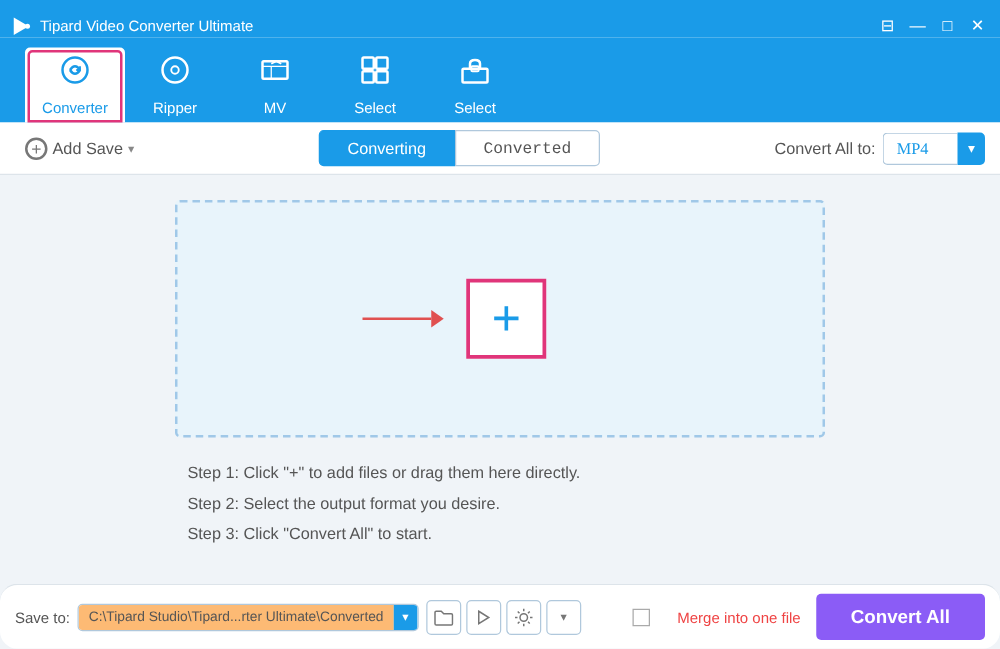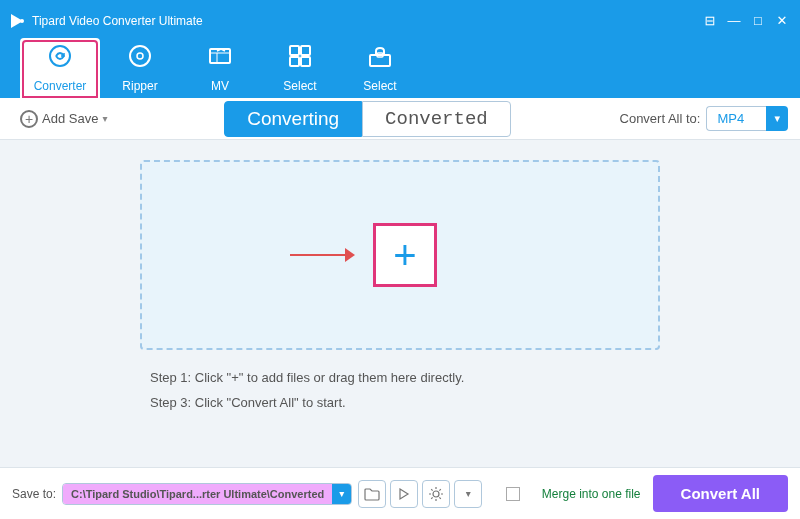--- a/index.html
+++ b/index.html
@@ -149,21 +149,21 @@
     .toolbar-center {
       display: flex;
       align-items: center;
       gap: 0;
     }
     .tab-btn {
       padding: 6px 22px;
       border: 1px solid #b0c8dc;
       background: white;
       cursor: pointer;
-      font-size: 19px;
+      font-size: 13px;
       color: #555;
     }
     .tab-btn.active {
       background: #1a9be8;
       color: white;
       border-color: #1a9be8;
     }
     .tab-btn:first-child { border-radius: 4px 0 0 4px; }
     .tab-btn:last-child { border-radius: 0 4px 4px 0; font-family: Liberation Mono, monospace; }
 
@@ -194,20 +194,21 @@
       border: 1px solid #b0c8dc;
       border-right: none;
       border-radius: 4px 0 0 4px;
       padding: 4px 10px;
       font-size: 13px;
       color: #1a9be8;
       background: white;
       min-width: 60px;
       display: flex;
       align-items: center;
+      font-family: Liberation Serif, serif;
     }
 
     
     .main-content {
       flex: 1;
       background: #f0f4f8;
       display: flex;
       flex-direction: column;
       align-items: center;
       justify-content: flex-start;
@@ -282,20 +283,21 @@
     
     .bottom-bar {
       background: white;
       height: 52px;
       border-top: 1px solid #dde4ea;
       display: flex;
       align-items: center;
       padding: 0 12px;
       flex-shrink: 0;
       justify-content: space-between;
+      border-radius: 14px;
     }
     .save-to-section {
       display: flex;
       align-items: center;
       gap: 6px;
     }
     .save-to-label {
       color: #555;
       font-size: 12px;
       white-space: nowrap;
@@ -304,26 +306,25 @@
       display: flex;
       align-items: stretch;
       border: 1px solid #b0c8dc;
       border-radius: 4px;
       overflow: hidden;
     }
     .save-path-text {
       padding: 4px 8px;
       font-size: 11px;
       color: #555;
-      background: #f0abfc;
+      background: #fdba74;
       min-width: 180px;
       white-space: nowrap;
       overflow: hidden;
       text-overflow: ellipsis;
-      font-weight: bold;
     }
     .save-path-arrow {
       background: #1a9be8;
       color: white;
       border: none;
       padding: 4px 7px;
       cursor: pointer;
       font-size: 10px;
     }
     .bottom-icons {
@@ -346,21 +347,21 @@
     }
     .bottom-right {
       display: flex;
       align-items: center;
       gap: 12px;
     }
     .merge-checkbox-area {
       display: flex;
       align-items: center;
       gap: 22px;
-      color: #15803d;
+      color: #ef4444;
       font-size: 12px;
     }
     .merge-checkbox {
       width: 14px;
       height: 14px;
       border: 1px solid #aaa;
       background: white;
       cursor: pointer;
     }
     .convert-all-btn {
@@ -476,20 +477,21 @@
     <div class="arrow-line">
       <div class="arrow-shaft"></div>
       <div class="arrow-head"></div>
     </div>
     <div class="plus-box">
       <span class="plus-symbol">+</span>
     </div>
   </div>
   <div class="steps-area">
     <div class="step-line">Step 1: Click "+" to add files or drag them here directly.</div>
+    <div class="step-line">Step 2: Select the output format you desire.</div>
     <div class="step-line">Step 3: Click "Convert All" to start.</div>
   </div>
 </div>
 
 <div class="bottom-bar">
   <div class="save-to-section">
     <span class="save-to-label">Save to:</span>
     <div class="save-path-wrapper">
       <div class="save-path-text">C:\Tipard Studio\Tipard...rter Ultimate\Converted</div>
       <button class="save-path-arrow">▾</button>

